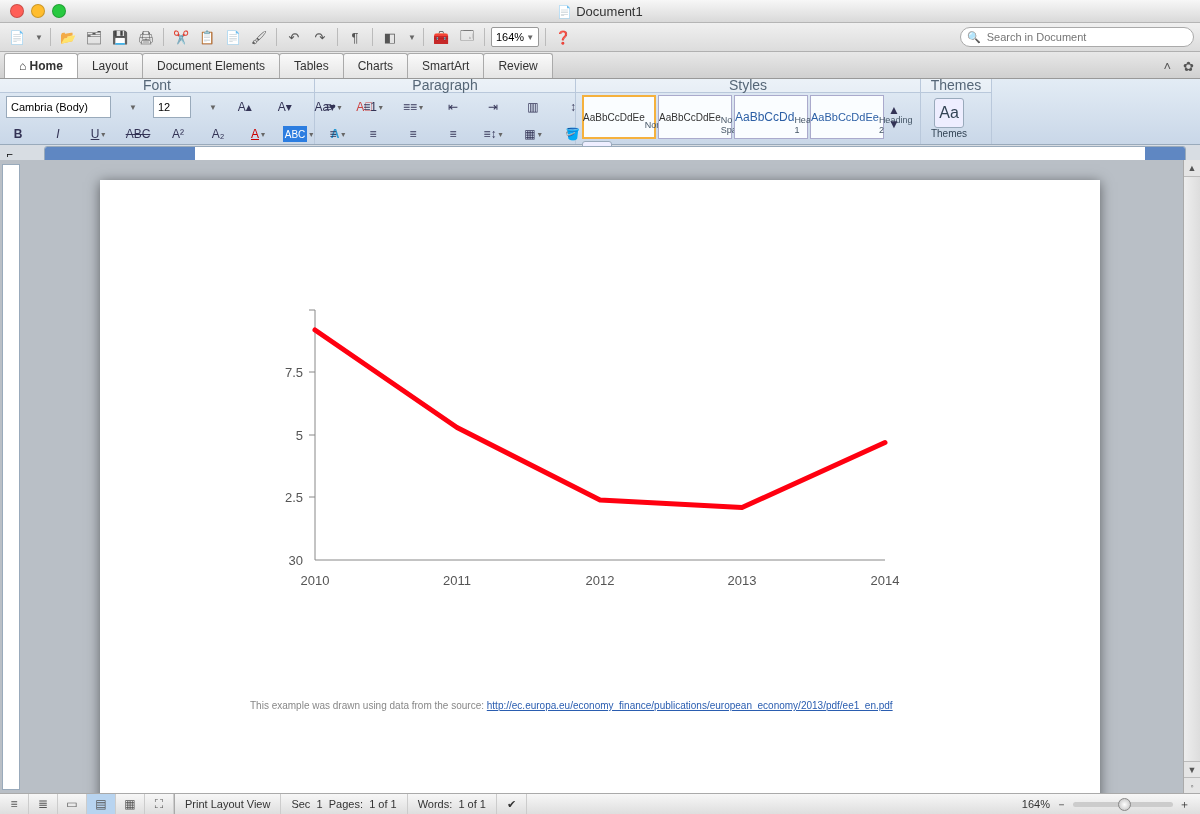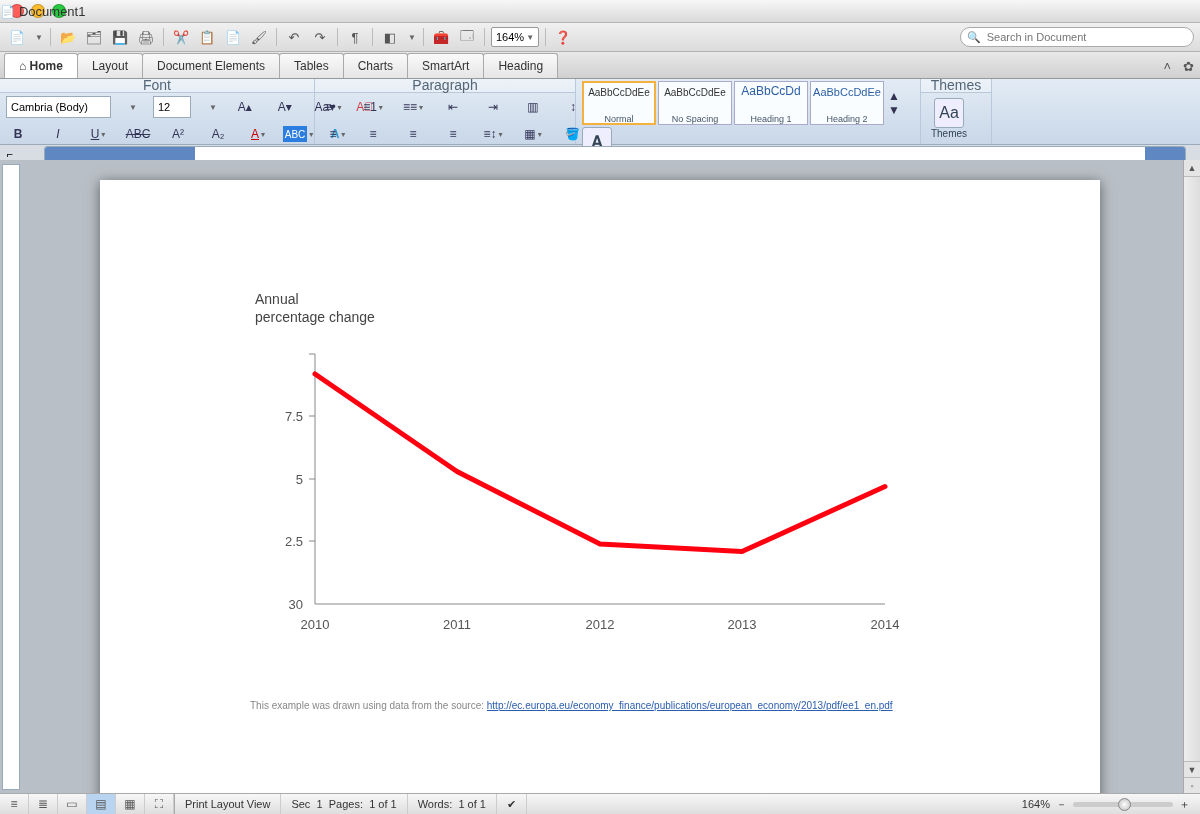--- a/index.html
+++ b/index.html
@@ -1,20 +1,20 @@
 <!DOCTYPE html>
 <html><head>
 <meta charset="utf-8">
 <style>
 html,body{margin:0;padding:0;width:1200px;height:814px;font-family:"Lucida Grande",Arial,sans-serif;font-size:11px;background:#ececec;overflow:hidden}
 .titlebar{height:22px;background:linear-gradient(#f7f7f7,#d9d9d9);border-bottom:1px solid #b5b5b5;position:relative;display:flex;align-items:center}
 .traffic{display:flex;gap:7px;padding-left:10px}
 .traffic span{width:12px;height:12px;border-radius:50%;display:inline-block;border:1px solid rgba(0,0,0,.2)}
 .tl-red{background:#ff5f57}.tl-yel{background:#ffbd2e}.tl-grn{background:#28c940}
-.titlebar .titletext{position:absolute;left:0;right:0;font-size:13px;color:#333;pointer-events:none}
+.titlebar .titletext{position:absolute;left:0;right:0;text-align:center;font-size:13px;color:#333;pointer-events:none}
 .titlebar .titletext::before{content:"📄";font-size:12px;margin-right:4px}
 .toolbar{height:28px;background:linear-gradient(#f0f0f0,#dcdcdc);border-bottom:1px solid #b0b0b0;display:flex;align-items:center;padding:0 6px;gap:4px}
 .tb-btn{width:20px;height:20px;border:1px solid transparent;border-radius:3px;display:flex;align-items:center;justify-content:center;font-size:13px;color:#555}
 .tb-sep{width:1px;height:18px;background:#bbb;margin:0 2px}
 .zoom-box{border:1px solid #999;background:#fff;height:18px;display:flex;align-items:center;padding:0 4px;font-size:11px;border-radius:2px}
 .search-wrap{margin-left:auto;display:flex;align-items:center;background:#fff;border:1px solid #aaa;border-radius:10px;height:18px;padding:0 6px;width:220px}
 .search-wrap input{border:none;outline:none;font-size:11px;flex:1}
 .tabs{height:26px;background:linear-gradient(#e8e8e8,#d0d0d0);border-bottom:1px solid #999;display:flex;align-items:flex-end;padding-left:4px}
 .tab{padding:5px 14px;border:1px solid #aaa;border-bottom:none;background:linear-gradient(#fafafa,#e5e5e5);margin-right:-1px;border-radius:3px 3px 0 0;font-size:12px;color:#333}
 .tab.active{background:#fff;font-weight:bold}
@@ -23,21 +23,21 @@
 .tabs .tab-right{padding:4px 6px;font-size:13px;color:#555}
 .ribbon{height:65px;background:linear-gradient(#e3ecf5,#c9d7e8);border-bottom:1px solid #9ab;display:flex}
 .rgroup{border-right:1px solid #b9c8db;display:flex;flex-direction:column}
 .rgroup .glabel{height:13px;font-size:14px;text-align:center;color:#4a6;color:#567;background:rgba(255,255,255,.3);border-bottom:1px solid #b9c8db;line-height:13px}
 .rgroup .gbody{flex:1;display:flex;padding:2px 6px;align-items:center;flex-wrap:wrap;gap:2px}
 .font-sel{border:1px solid #9ab;background:#fff;height:20px;padding:0 4px;display:flex;align-items:center;font-size:11px;width:95px}
 .size-sel{border:1px solid #9ab;background:#fff;height:20px;padding:0 4px;display:flex;align-items:center;font-size:11px;width:28px}
 .smallbtn{width:22px;height:22px;border:1px solid transparent;border-radius:3px;display:flex;align-items:center;justify-content:center;font-size:12px;color:#335}
 .row{display:flex;gap:16px;align-items:center}
 .styles-body{display:flex;gap:4px;align-items:center}
-.style-box{width:72px;height:42px;border:1px solid #aac;background:#fafdff;display:flex;flex-direction:column;align-items:center;justify-content:flex-end;font-size:9px}
+.style-box{width:72px;height:42px;border:1px solid #aac;background:#fafdff;display:flex;flex-direction:row;align-items:center;justify-content:space-between;font-size:9px}
 .style-box .preview{font-size:10px;color:#333}
 .style-box.active{border-color:#f5b13d;box-shadow:0 0 0 1px #f5b13d inset}
 .style-box .name{margin-top:16px;color:#456}
 .bigbtn{width:44px;display:flex;flex-direction:column;align-items:center;font-size:10px;color:#345}
 .bigbtn .ico{width:28px;height:28px;border:1px solid #9ab;border-radius:3px;background:#eef;display:flex;align-items:center;justify-content:center;font-size:16px}
 .ruler-row{height:18px;background:#d8dde3;border-bottom:1px solid #aaa;display:flex;align-items:center}
 .ruler{flex:1;margin:0 14px 0 24px;height:14px;background:#fff;border:1px solid #9ab;border-radius:3px 3px 0 0;position:relative;overflow:hidden}
 .ruler .shade{position:absolute;top:0;bottom:0;background:#5f87c2}
 .docarea{position:absolute;top:160px;bottom:20px;left:0;right:0;background:#b9bfc6;overflow:hidden}
 .vruler{position:absolute;left:2px;top:4px;bottom:4px;width:16px;background:#fff;border:1px solid #9ab}
@@ -119,21 +119,21 @@
   </div>
 </div>
 
 <div class="tabs">
   <div class="tab active home">Home</div>
   <div class="tab">Layout</div>
   <div class="tab">Document Elements</div>
   <div class="tab">Tables</div>
   <div class="tab">Charts</div>
   <div class="tab">SmartArt</div>
-  <div class="tab">Heading</div>
+  <div class="tab">Review</div>
   <div class="spacer"></div>
   <div class="tab-right">˄</div>
   <div class="tab-right">✿</div>
 </div>
 
 <div class="ribbon">
   <div class="rgroup" style="width:314px">
     <div class="glabel">Font</div>
     <div class="gbody" style="flex-direction:column;align-items:flex-start;gap:3px">
       <div class="row">
@@ -198,20 +198,21 @@
         <div class="smallbtn">≡</div>
         <div class="smallbtn">≡</div>
         <div class="smallbtn">≡</div>
         <div class="smallbtn">≡↕<span class="dd">▾</span></div>
         <div class="smallbtn">▦<span class="dd">▾</span></div>
         <div class="smallbtn" style="color:#d9a400">🪣</div>
       </div>
     </div>
   </div>
   <div class="rgroup" style="width:344px">
+    <div class="glabel">Styles</div>
     <div class="gbody styles-body">
       <div class="style-box active">
         <div class="preview">AaBbCcDdEe</div>
         <div class="name">Normal</div>
       </div>
       <div class="style-box">
         <div class="preview">AaBbCcDdEe</div>
         <div class="name">No Spacing</div>
       </div>
       <div class="style-box h1">
@@ -250,24 +251,20 @@
 <div class="docarea">
   <div class="vruler"></div>
   <div class="vscroll">
     <div class="vbtn">▲</div>
     <div class="vbtn bot2">▼</div>
     <div class="vbtn bot">◦</div>
   </div>
 
   <div class="page">
     <div class="chart-wrap">
-      <div class="chart-title">
-        <span>Annual</span><br>
-        <span>percentage change</span>
-      </div>
       <svg class="chart" viewBox="0 0 680 330">
 
         <line x1="70" y1="20" x2="70" y2="270" stroke="#888" stroke-width="1"></line>
         <line x1="70" y1="270" x2="640" y2="270" stroke="#888" stroke-width="1"></line>
         <line x1="64" y1="20" x2="70" y2="20" stroke="#888"></line>
         <line x1="64" y1="82" x2="70" y2="82" stroke="#888"></line>
         <line x1="64" y1="145" x2="70" y2="145" stroke="#888"></line>
         <line x1="64" y1="207" x2="70" y2="207" stroke="#888"></line>
         <text id="yt75" x="58" y="87" text-anchor="end" class="axis-text">7.5</text>
         <text id="yt5" x="58" y="150" text-anchor="end" class="axis-text">5</text>

